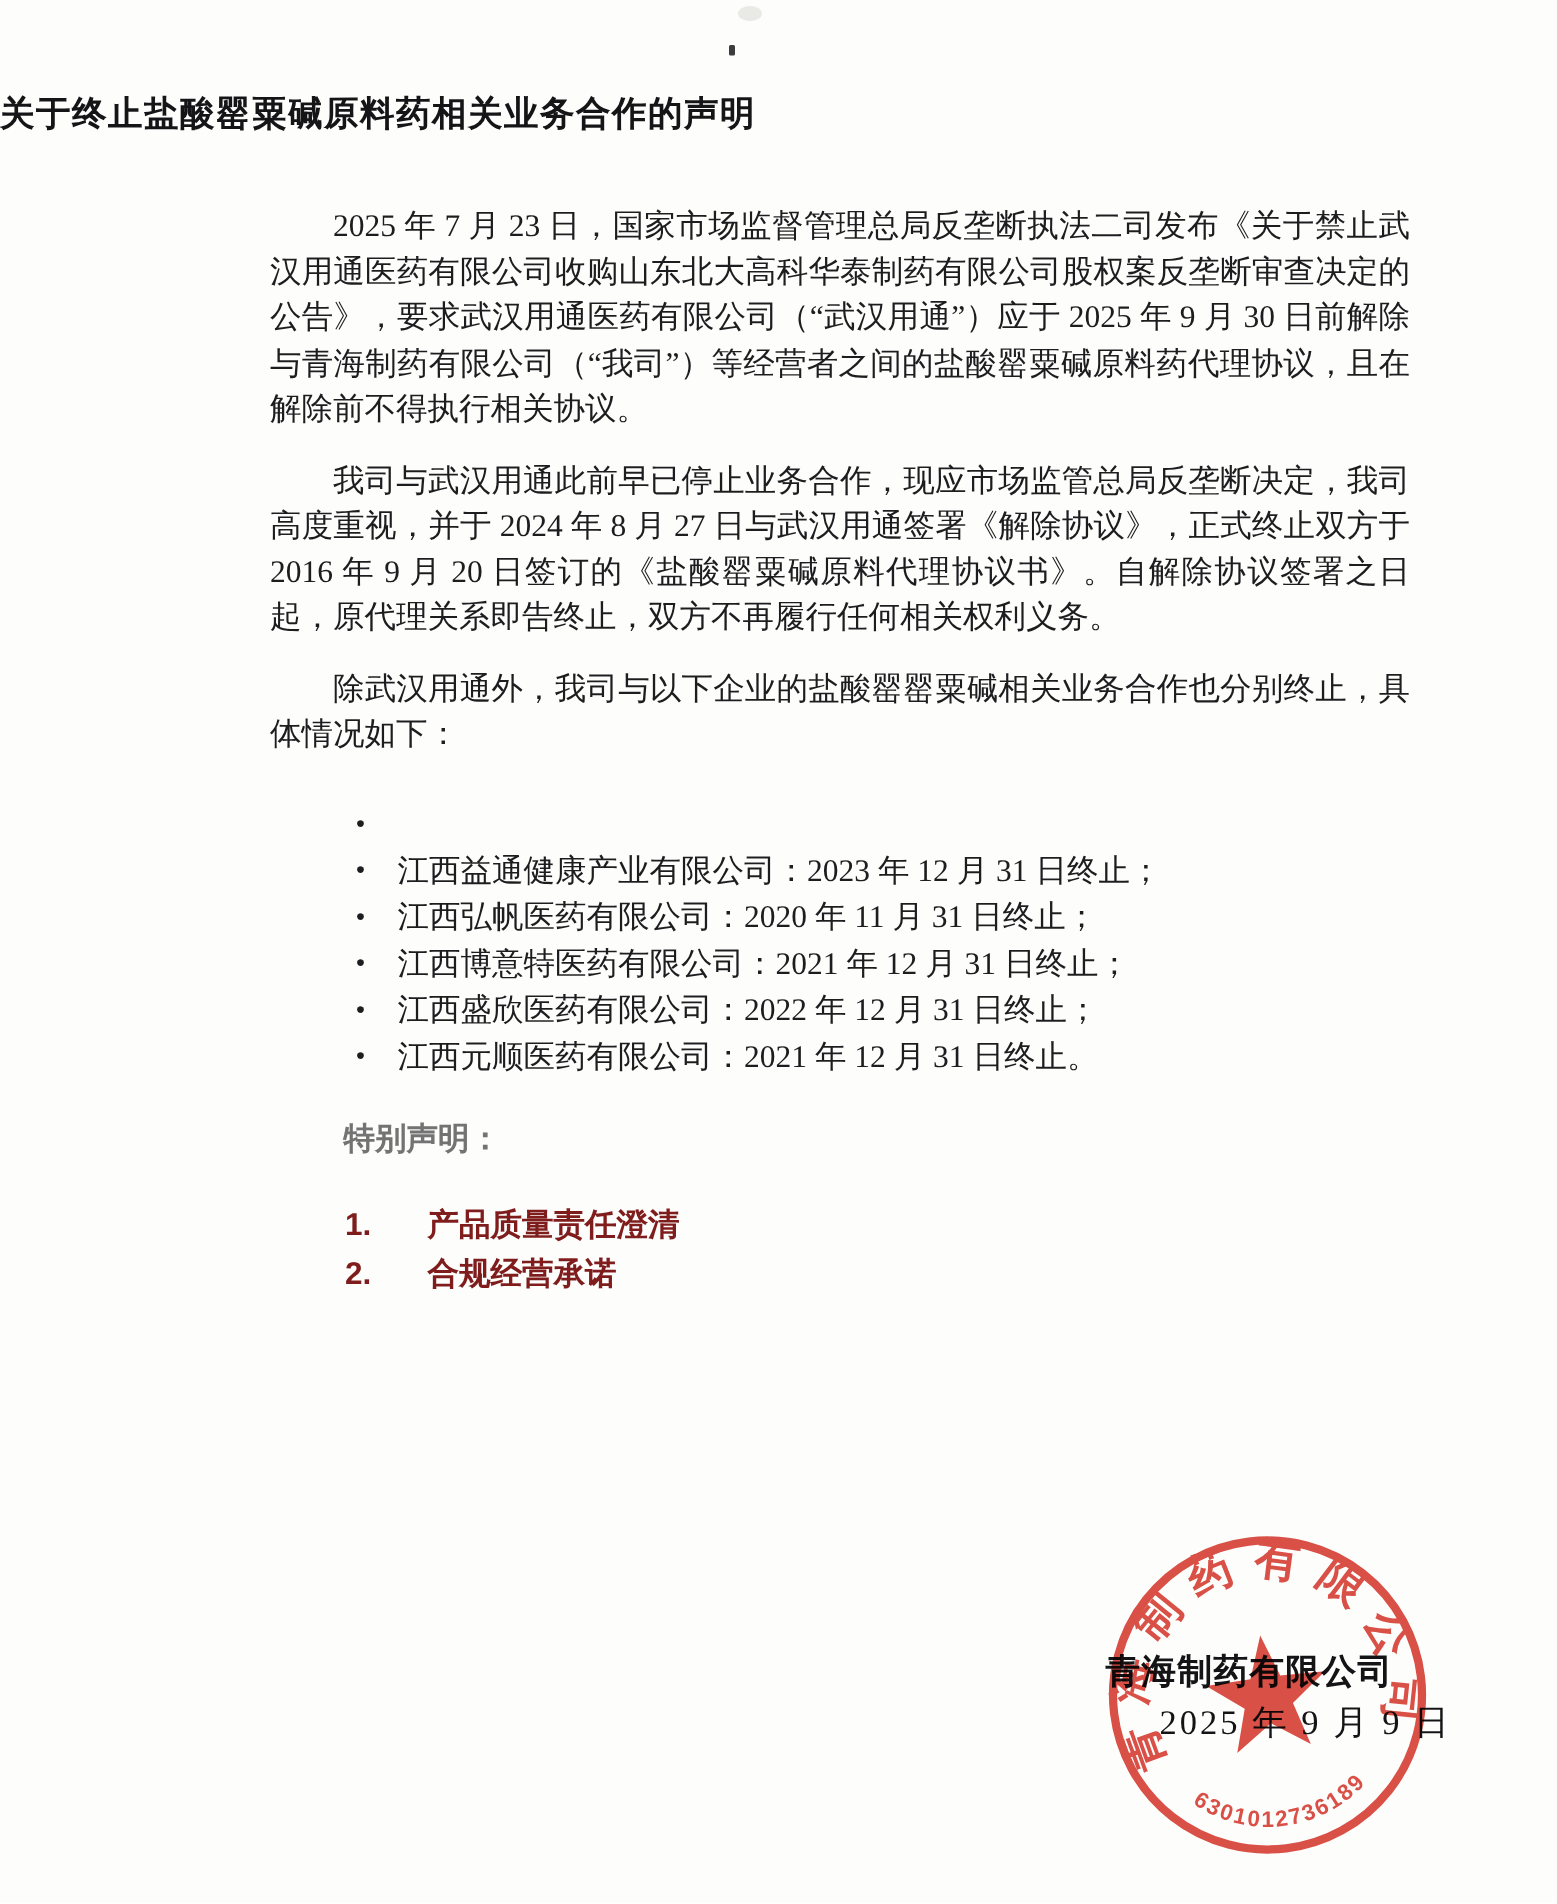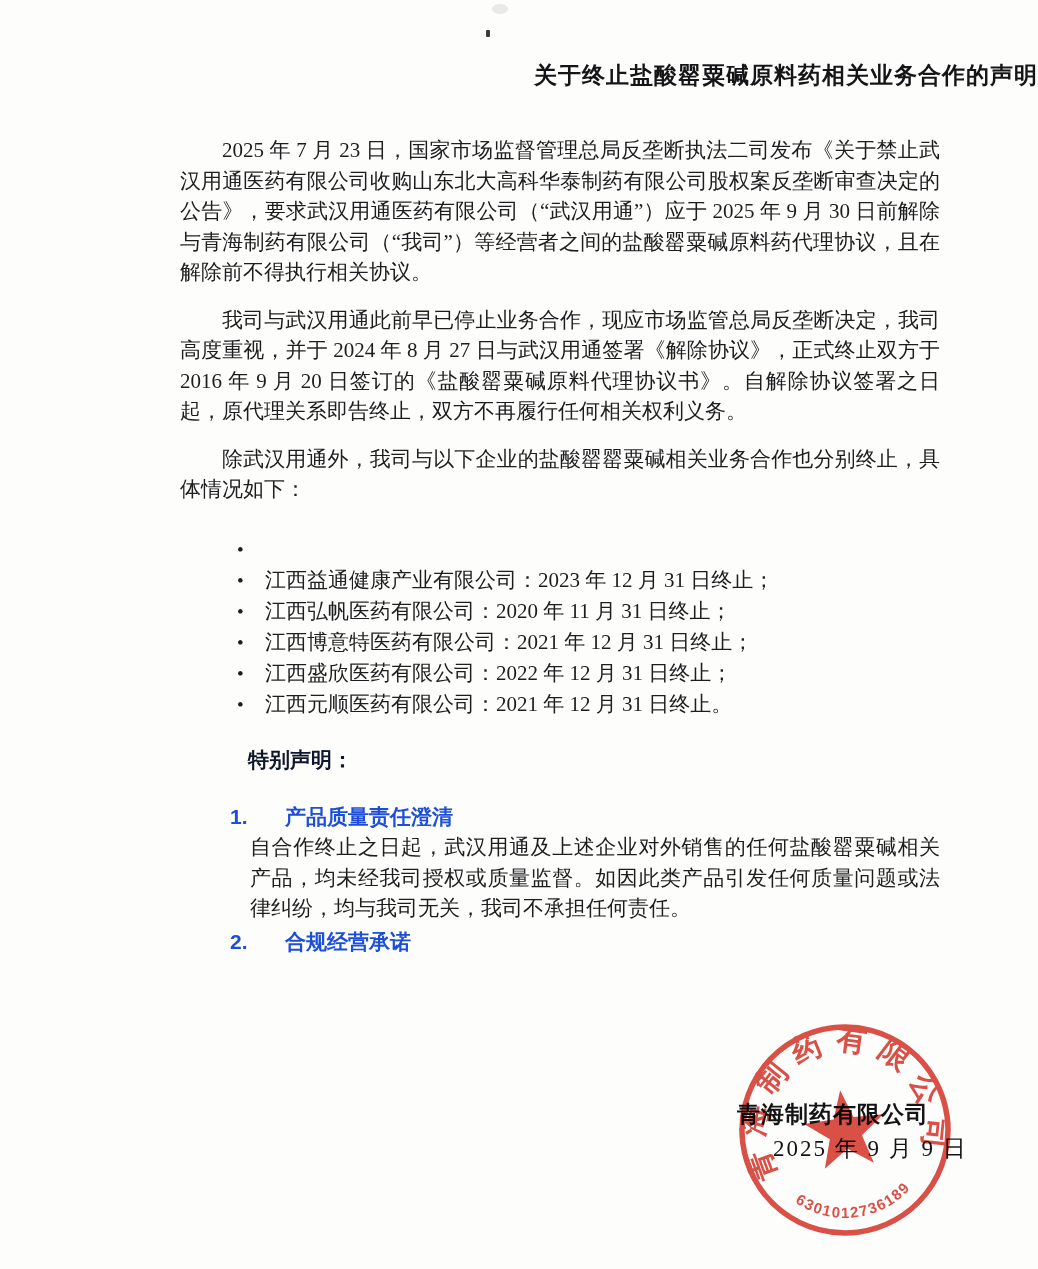--- a/index.html
+++ b/index.html
@@ -14,21 +14,21 @@
   .scan-smudge{
     position:absolute;left:492px;top:4px;width:16px;height:10px;
     border-radius:50%;background:#e9e9e6;
   }
   .scan-speck{
     position:absolute;left:486px;top:30px;width:4px;height:7px;
     background:#3c3c3e;border-radius:1px;
   }
   .doc-title{
     margin:0;padding-top:60px;
-    text-align:right;
+    text-align:left;
     font-family:"Liberation Sans","DejaVu Sans",sans-serif;
     font-size:23px;font-weight:bold;letter-spacing:1px;
     color:#151518;
   }
   .content{
     margin:44px 98px 0 180px;
     font-size:21px;line-height:30.5px;
   }
   .para{
     margin:0 0 17px 0;
@@ -44,29 +44,29 @@
     display:flex;align-items:flex-start;
     line-height:31px;
   }
   .dot{
     flex:0 0 auto;
     width:28px;
     font-size:19px;
     color:#1d1d20;
   }
   .special-heading{
-    margin:25px 0 0 68px;
+    margin:25px 0 0 49px;
     font-family:"Liberation Sans","DejaVu Sans",sans-serif;
-    font-weight:bold;font-size:21px;color:#0f172a;
+    font-weight:bold;font-size:21px;color:#737373;
   }
   .numbered-item{margin:26px 0 0 50px;}
   .numbered-item.second{margin-top:2px;}
   .item-head{
     font-family:"Liberation Sans","DejaVu Sans",sans-serif;
-    font-weight:bold;font-size:21px;line-height:31px;color:#1d4ed8;
+    font-weight:bold;font-size:21px;line-height:31px;color:#7f1d1d;
   }
   .item-num{display:inline-block;width:55px;}
   .item-body{
     margin:0 0 0 20px;
     text-align:justify;
     line-height:30.5px;
   }
   .signature{
     position:absolute;left:737px;top:1098px;
     font-size:23px;line-height:34px;color:#141416;
@@ -132,21 +132,20 @@
         <span class="bullet-text">江西元顺医药有限公司：2021 年 12 月 31 日终止。</span>
       </li>
     </ul>
 
     <div class="special-heading">特别声明：</div>
 
     <div class="numbered-item">
       <div class="item-head">
         <span class="item-num">1.</span><span class="item-title">产品质量责任澄清</span>
       </div>
-      <p class="item-body">自合作终止之日起，武汉用通及上述企业对外销售的任何盐酸罂粟碱相关产品，均未经我司授权或质量监督。如因此类产品引发任何质量问题或法律纠纷，均与我司无关，我司不承担任何责任。</p>
     </div>
 
     <div class="numbered-item second">
       <div class="item-head">
         <span class="item-num">2.</span><span class="item-title">合规经营承诺</span>
       </div>
     </div>
 
   </div>
 

